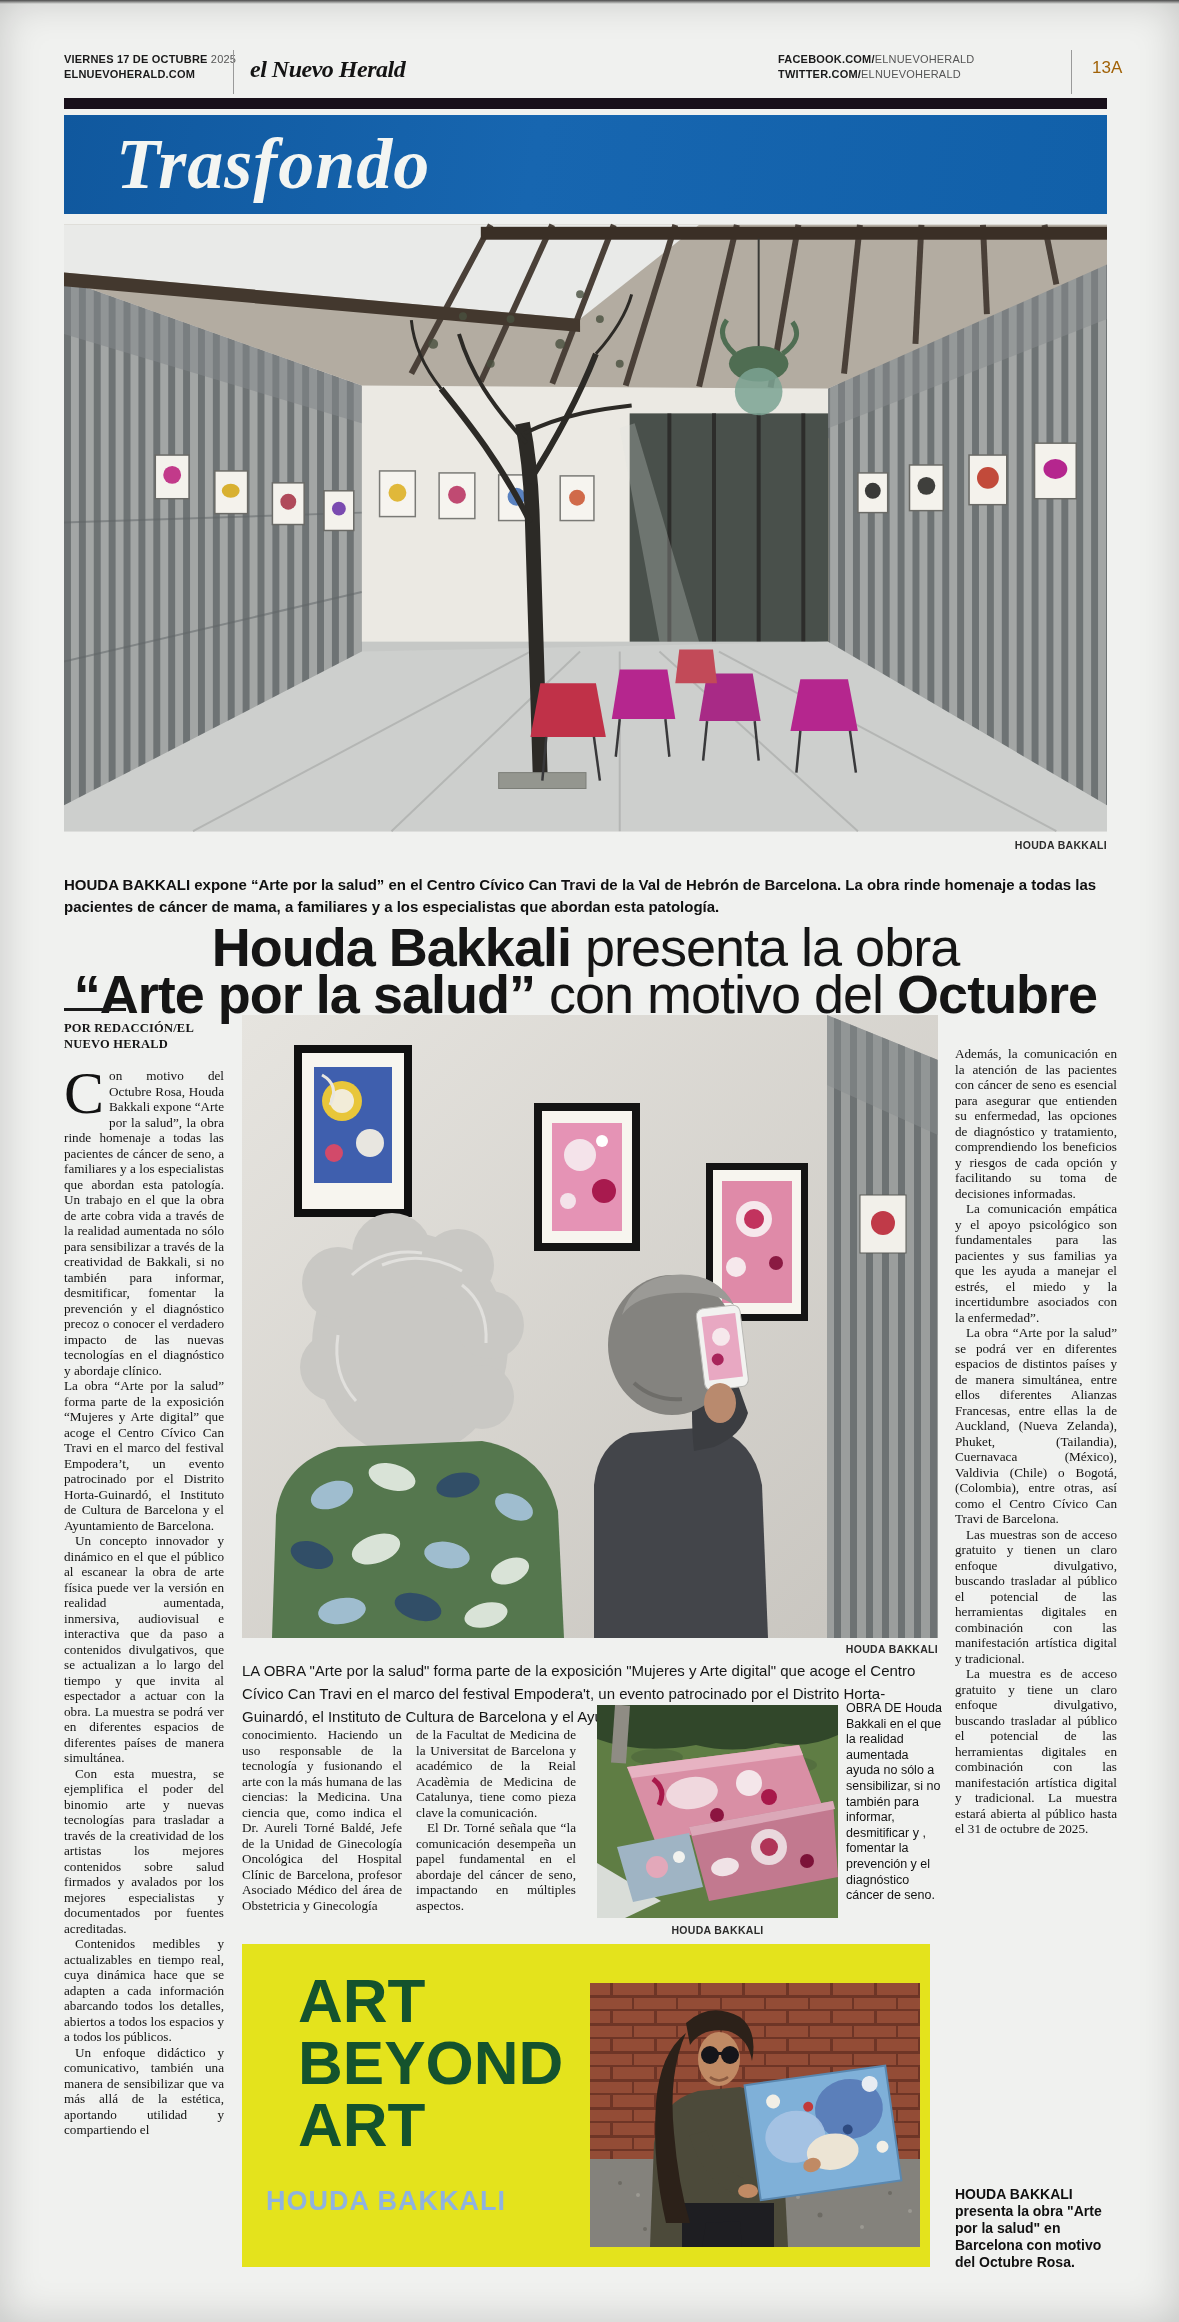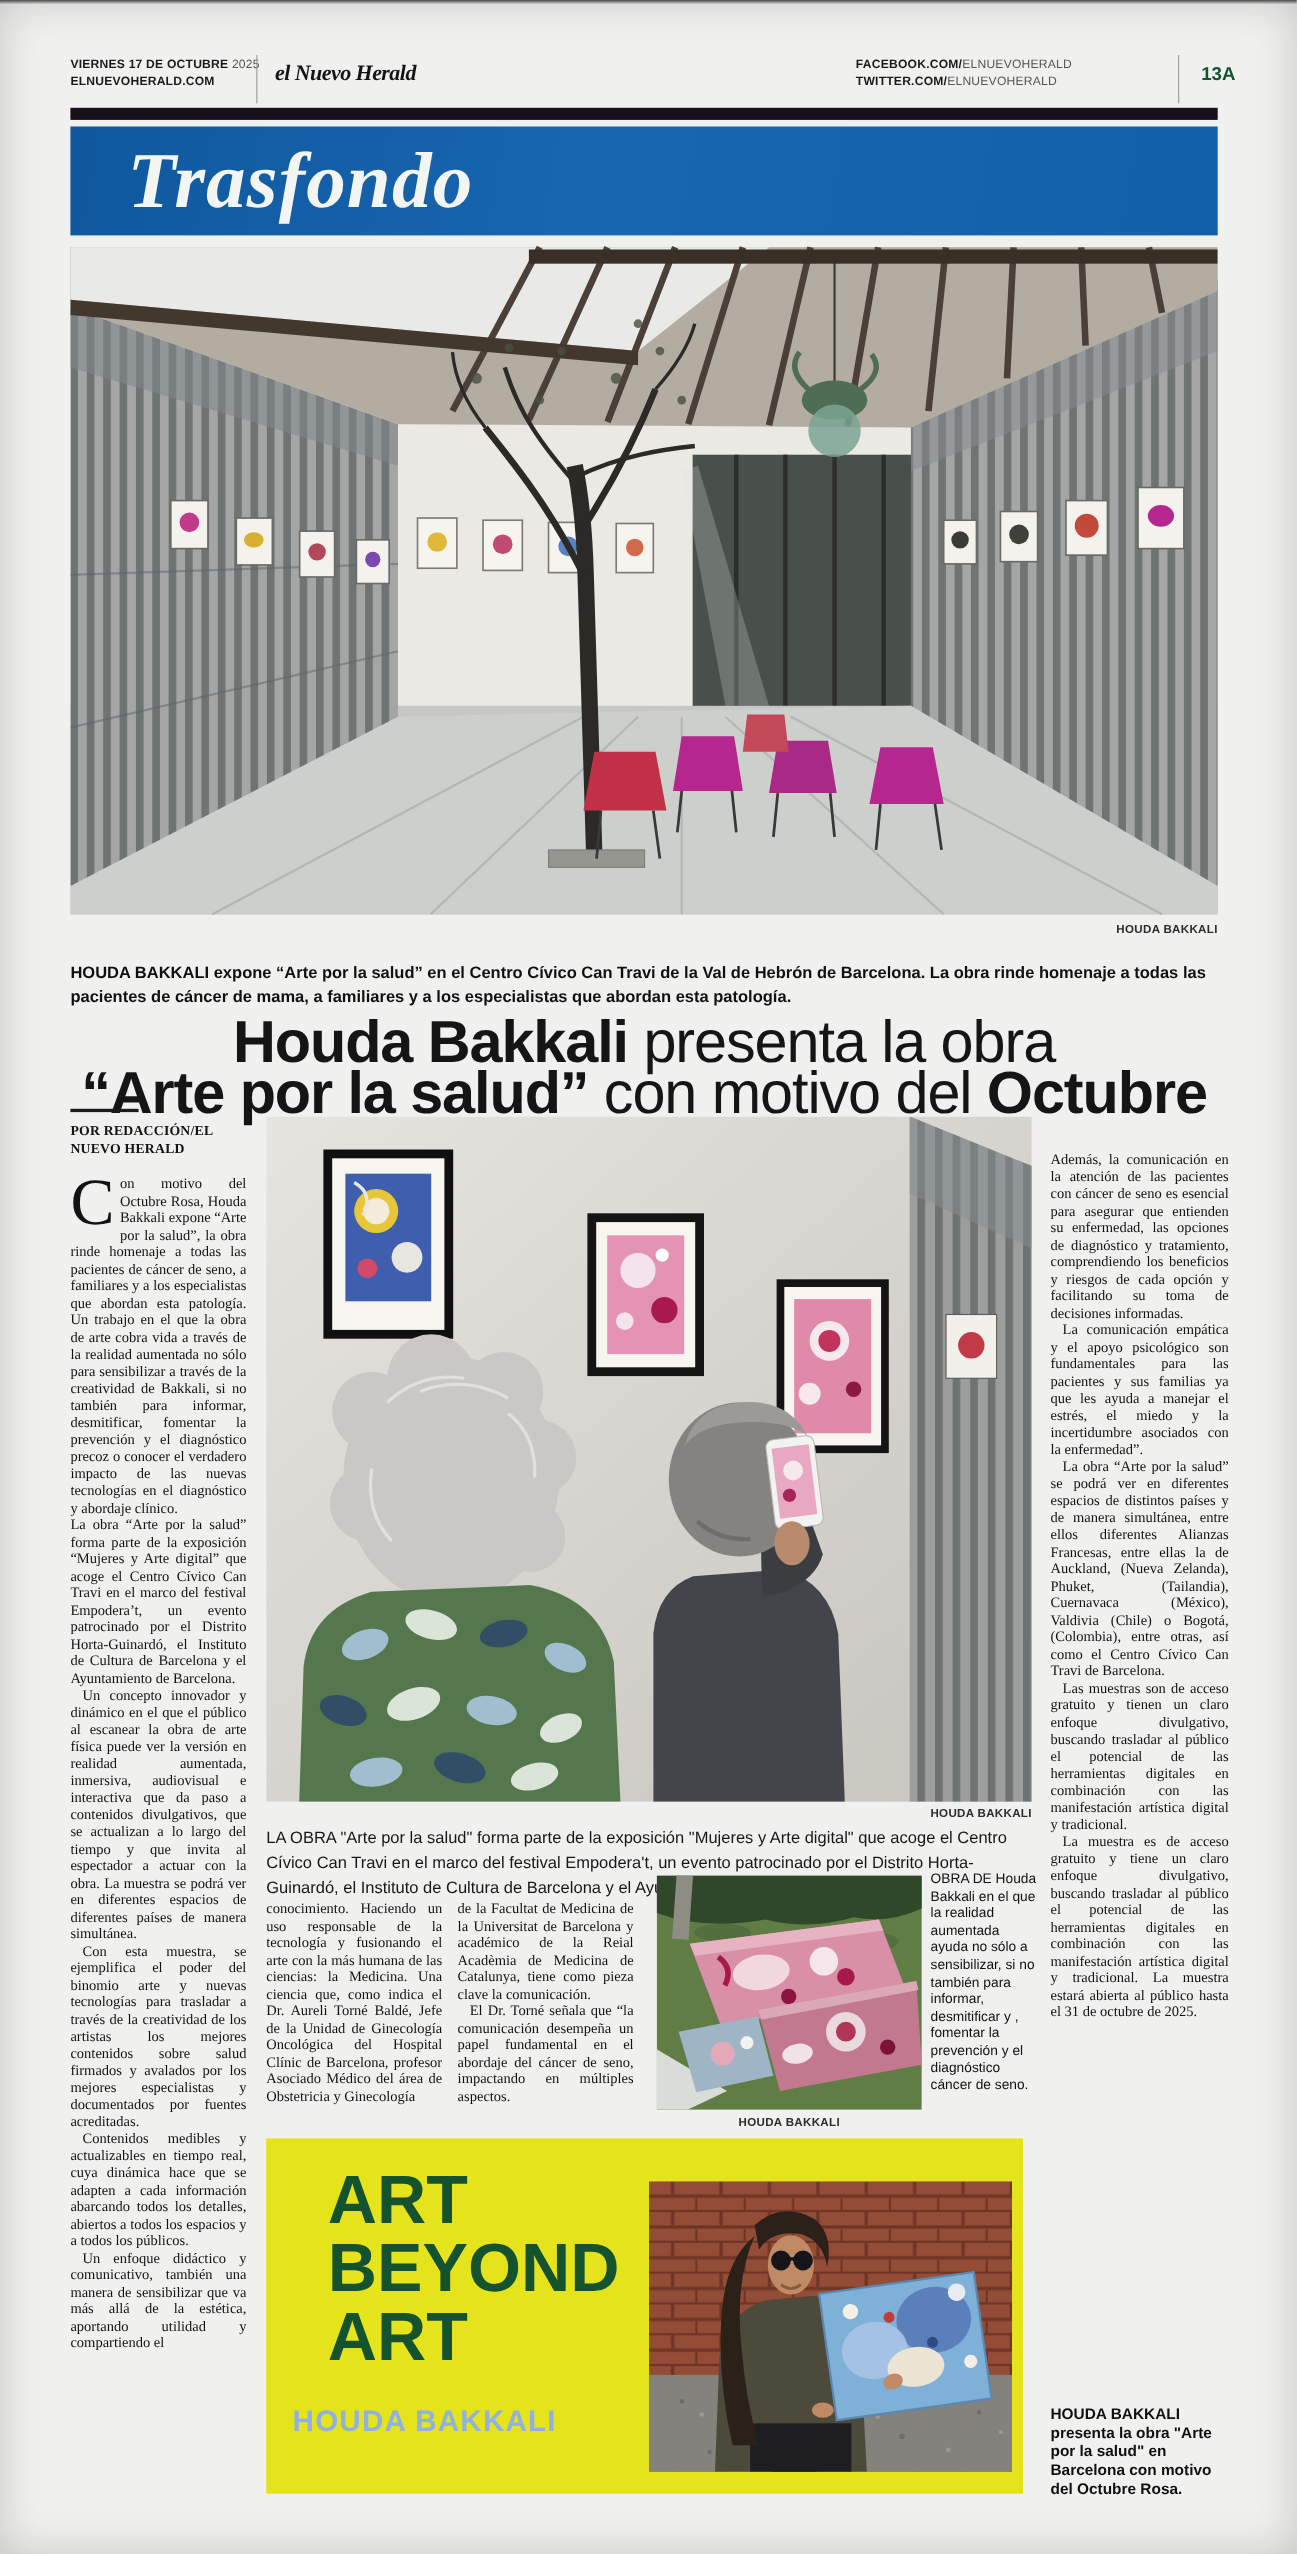--- a/index.html
+++ b/index.html
@@ -7,22 +7,22 @@
         font-family:"Liberation Sans",sans-serif;
         box-shadow:inset 0 0 40px rgba(0,0,0,.18);}
   .page:before{content:"";position:absolute;left:0;top:0;width:100%;height:4px;
         background:linear-gradient(#4a4a4a,rgba(0,0,0,0));z-index:9;}
   .abs{position:absolute;}
   
   .hdr-small{font-size:11px;font-weight:bold;color:#1a1a1a;line-height:15px;letter-spacing:.2px;}
   .hdr-light{font-weight:normal;color:#555;}
   .vdiv{width:1px;background:#9a9a9a;}
   .logo{font-family:"Liberation Serif",serif;font-style:italic;font-weight:bold;
-        font-size:20px;color:#141414;letter-spacing:-.5px;}
-  .pagenum{font-size:17px;font-weight:bold;color:#14532d;}
+        font-size:24px;color:#141414;letter-spacing:-.5px;}
+  .pagenum{font-size:17px;font-weight:normal;color:#a16207;}
   
   .blackbar{background:#18101a;}
   .banner{background:linear-gradient(100deg,#10589e,#1766b0 45%,#1160a9);text-align:right;}
   .banner-title{font-family:"Liberation Serif","DejaVu Serif",serif;font-style:italic;
         font-weight:600;font-size:72px;color:#f3f5f2;letter-spacing:1px;}
   
   .credit{font-size:10.5px;font-weight:bold;color:#2c2c2c;letter-spacing:.3px;}
   .caption-bold{font-size:15px;line-height:22px;font-weight:bold;color:#101010;}
   .caption-reg{font-size:15px;line-height:23px;font-weight:normal;color:#161616;}
   .note{font-size:12.5px;line-height:15.6px;color:#111;}

